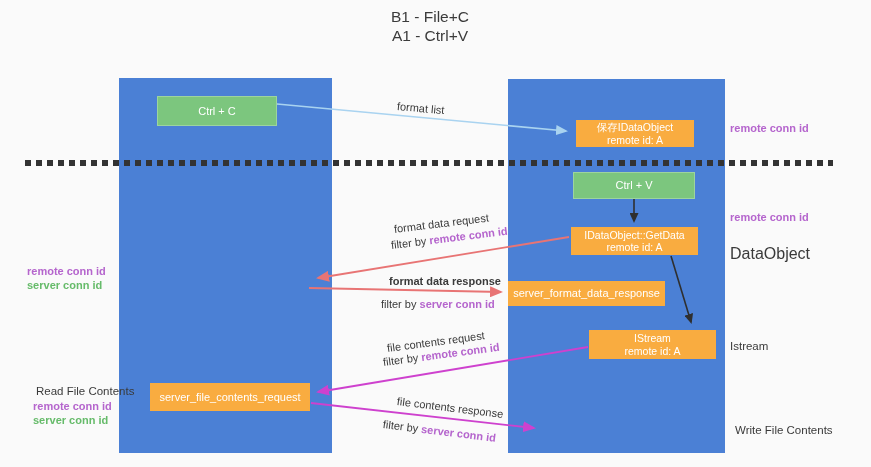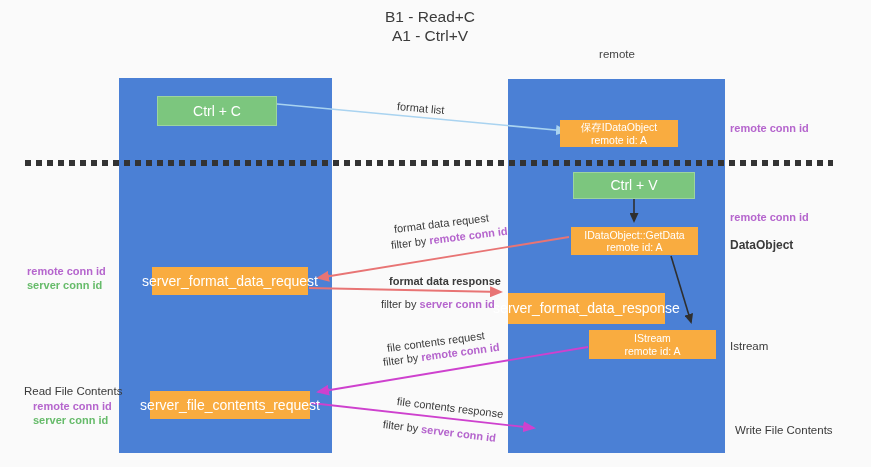--- a/index.html
+++ b/index.html
@@ -20,21 +20,21 @@
     font-size:15.5px;line-height:19px;color:#3b3b3b;
   }
   .col-header{
     width:150px;top:48px;text-align:center;
     font-size:11.5px;line-height:13px;color:#454545;
   }
   .lifeline{background:#4b80d5;}
   .node{
     display:flex;flex-direction:column;align-items:center;justify-content:center;
     color:#ffffff;text-align:center;
-    font-size:14px;line-height:12.5px;
+    font-size:11px;line-height:12.5px;
   }
   .node.green{background:#7cc67e;border:1px solid rgba(255,255,255,0.25);}
   .node.orange{background:#f9ac40;}
   .node.small{font-size:10.5px;}
   .sep-dashed{
     left:25px;top:160px;width:808px;height:6px;
     background:repeating-linear-gradient(to right,#333333 0 6px,transparent 6px 11px);
   }
   .edge-label{
     font-size:11px;color:#3a3a3a;white-space:nowrap;
@@ -44,26 +44,25 @@
   .purple{color:#b565cd;font-weight:bold;}
   .greentxt{color:#66bb6a;font-weight:bold;}
   svg.overlay{position:absolute;left:0;top:0;pointer-events:none;}
 </style>
 </head>
 <body>
 
 <div id="canvas">
 
   <div class="abs" id="title">
-    <div>B1 - Read+C</div>
+    <div>B1 - File+C</div>
     <div>A1 - Ctrl+V</div>
   </div>
 
   <div class="abs col-header" style="left:542px;">
-    <div>remote</div>
   </div>
 
   <div class="abs lifeline" style="left:119px;top:78px;width:213px;height:375px;"></div>
   <div class="abs lifeline" style="left:508px;top:79px;width:217px;height:374px;"></div>
 
   <div class="abs sep-dashed"></div>
 
   <svg class="overlay" width="871" height="467">
     <defs>
       <marker id="m-blue" markerUnits="userSpaceOnUse" markerWidth="12" markerHeight="10" refX="10" refY="5" orient="auto">
@@ -85,48 +84,45 @@
     <line x1="569" y1="237" x2="318" y2="278" stroke="#e87474" stroke-width="1.8" marker-end="url(#m-red)"></line>
     <line x1="309" y1="288" x2="501" y2="292" stroke="#e87474" stroke-width="1.8" marker-end="url(#m-red)"></line>
     <line x1="588" y1="347" x2="318" y2="392" stroke="#ce41ce" stroke-width="1.8" marker-end="url(#m-magenta)"></line>
     <line x1="311" y1="403" x2="534" y2="428" stroke="#ce41ce" stroke-width="1.8" marker-end="url(#m-magenta)"></line>
   </svg>
 
   <div class="abs node green" style="left:157px;top:96px;width:118px;height:28px;">
     <span>Ctrl + C</span>
   </div>
 
-  <div class="abs node orange small" style="left:560px;top:120px;width:118px;height:27px;">
+  <div class="abs node orange small" style="left:576px;top:120px;width:118px;height:27px;">
     <span>保存IDataObject</span>
     <span>remote id: A</span>
   </div>
 
   <div class="abs node green" style="left:573px;top:172px;width:120px;height:25px;">
     <span>Ctrl + V</span>
   </div>
 
   <div class="abs node orange small" style="left:571px;top:227px;width:127px;height:28px;">
     <span>IDataObject::GetData</span>
     <span>remote id: A</span>
   </div>
 
-  <div class="abs node orange" style="left:152px;top:267px;width:156px;height:28px;">
-    <span>server_format_data_request</span>
-  </div>
 
-  <div class="abs node orange" style="left:508px;top:281px;width:157px;height:31px;margin-top:12px;">
+  <div class="abs node orange" style="left:508px;top:281px;width:157px;height:25px;">
     <span>server_format_data_response</span>
   </div>
 
   <div class="abs node orange small" style="left:589px;top:330px;width:127px;height:29px;">
     <span>IStream</span>
     <span>remote id: A</span>
   </div>
 
-  <div class="abs node orange" style="left:150px;top:383px;width:160px;height:28px;margin-top:8px;">
+  <div class="abs node orange" style="left:150px;top:383px;width:160px;height:28px;">
     <span>server_file_contents_request</span>
   </div>
 
 
   <div class="abs edge-label" style="left:397px;top:100px;transform:rotate(5deg);">format list</div>
 
   <div class="abs edge-label" style="left:394px;top:223px;transform:rotate(-7deg);">format data request</div>
   <div class="abs edge-label" style="left:391px;top:239px;transform:rotate(-7deg);">
     <span>filter by </span><span class="purple">remote conn id</span>
   </div>
@@ -141,23 +137,23 @@
     <span>filter by </span><span class="purple">remote conn id</span>
   </div>
 
   <div class="abs edge-label" style="left:397px;top:395px;transform:rotate(7deg);">file contents response</div>
   <div class="abs edge-label" style="left:383px;top:418px;transform:rotate(7deg);">
     <span>filter by </span><span class="purple">server conn id</span>
   </div>
 
   <div class="abs annot purple" style="left:730px;top:122px;">remote conn id</div>
   <div class="abs annot purple" style="left:730px;top:211px;">remote conn id</div>
-  <div class="abs annot" style="left:730px;top:238px;font-size:12px;font-weight:bold;">DataObject</div>
+  <div class="abs annot" style="left:730px;top:245px;font-size:16px;">DataObject</div>
   <div class="abs annot" style="left:730px;top:340px;font-size:11.5px;">Istream</div>
   <div class="abs annot" style="left:735px;top:424px;font-size:11.5px;text-align:right;">Write File Contents</div>
 
   <div class="abs annot purple" style="left:27px;top:265px;">remote conn id</div>
   <div class="abs annot greentxt" style="left:27px;top:279px;">server conn id</div>
-  <div class="abs annot" style="left:24px;top:385px;font-size:11.5px;">Read File Contents</div>
+  <div class="abs annot" style="left:36px;top:385px;font-size:11.5px;">Read File Contents</div>
   <div class="abs annot purple" style="left:33px;top:400px;">remote conn id</div>
   <div class="abs annot greentxt" style="left:33px;top:414px;">server conn id</div>
 
 </div>
 
 </body></html>

